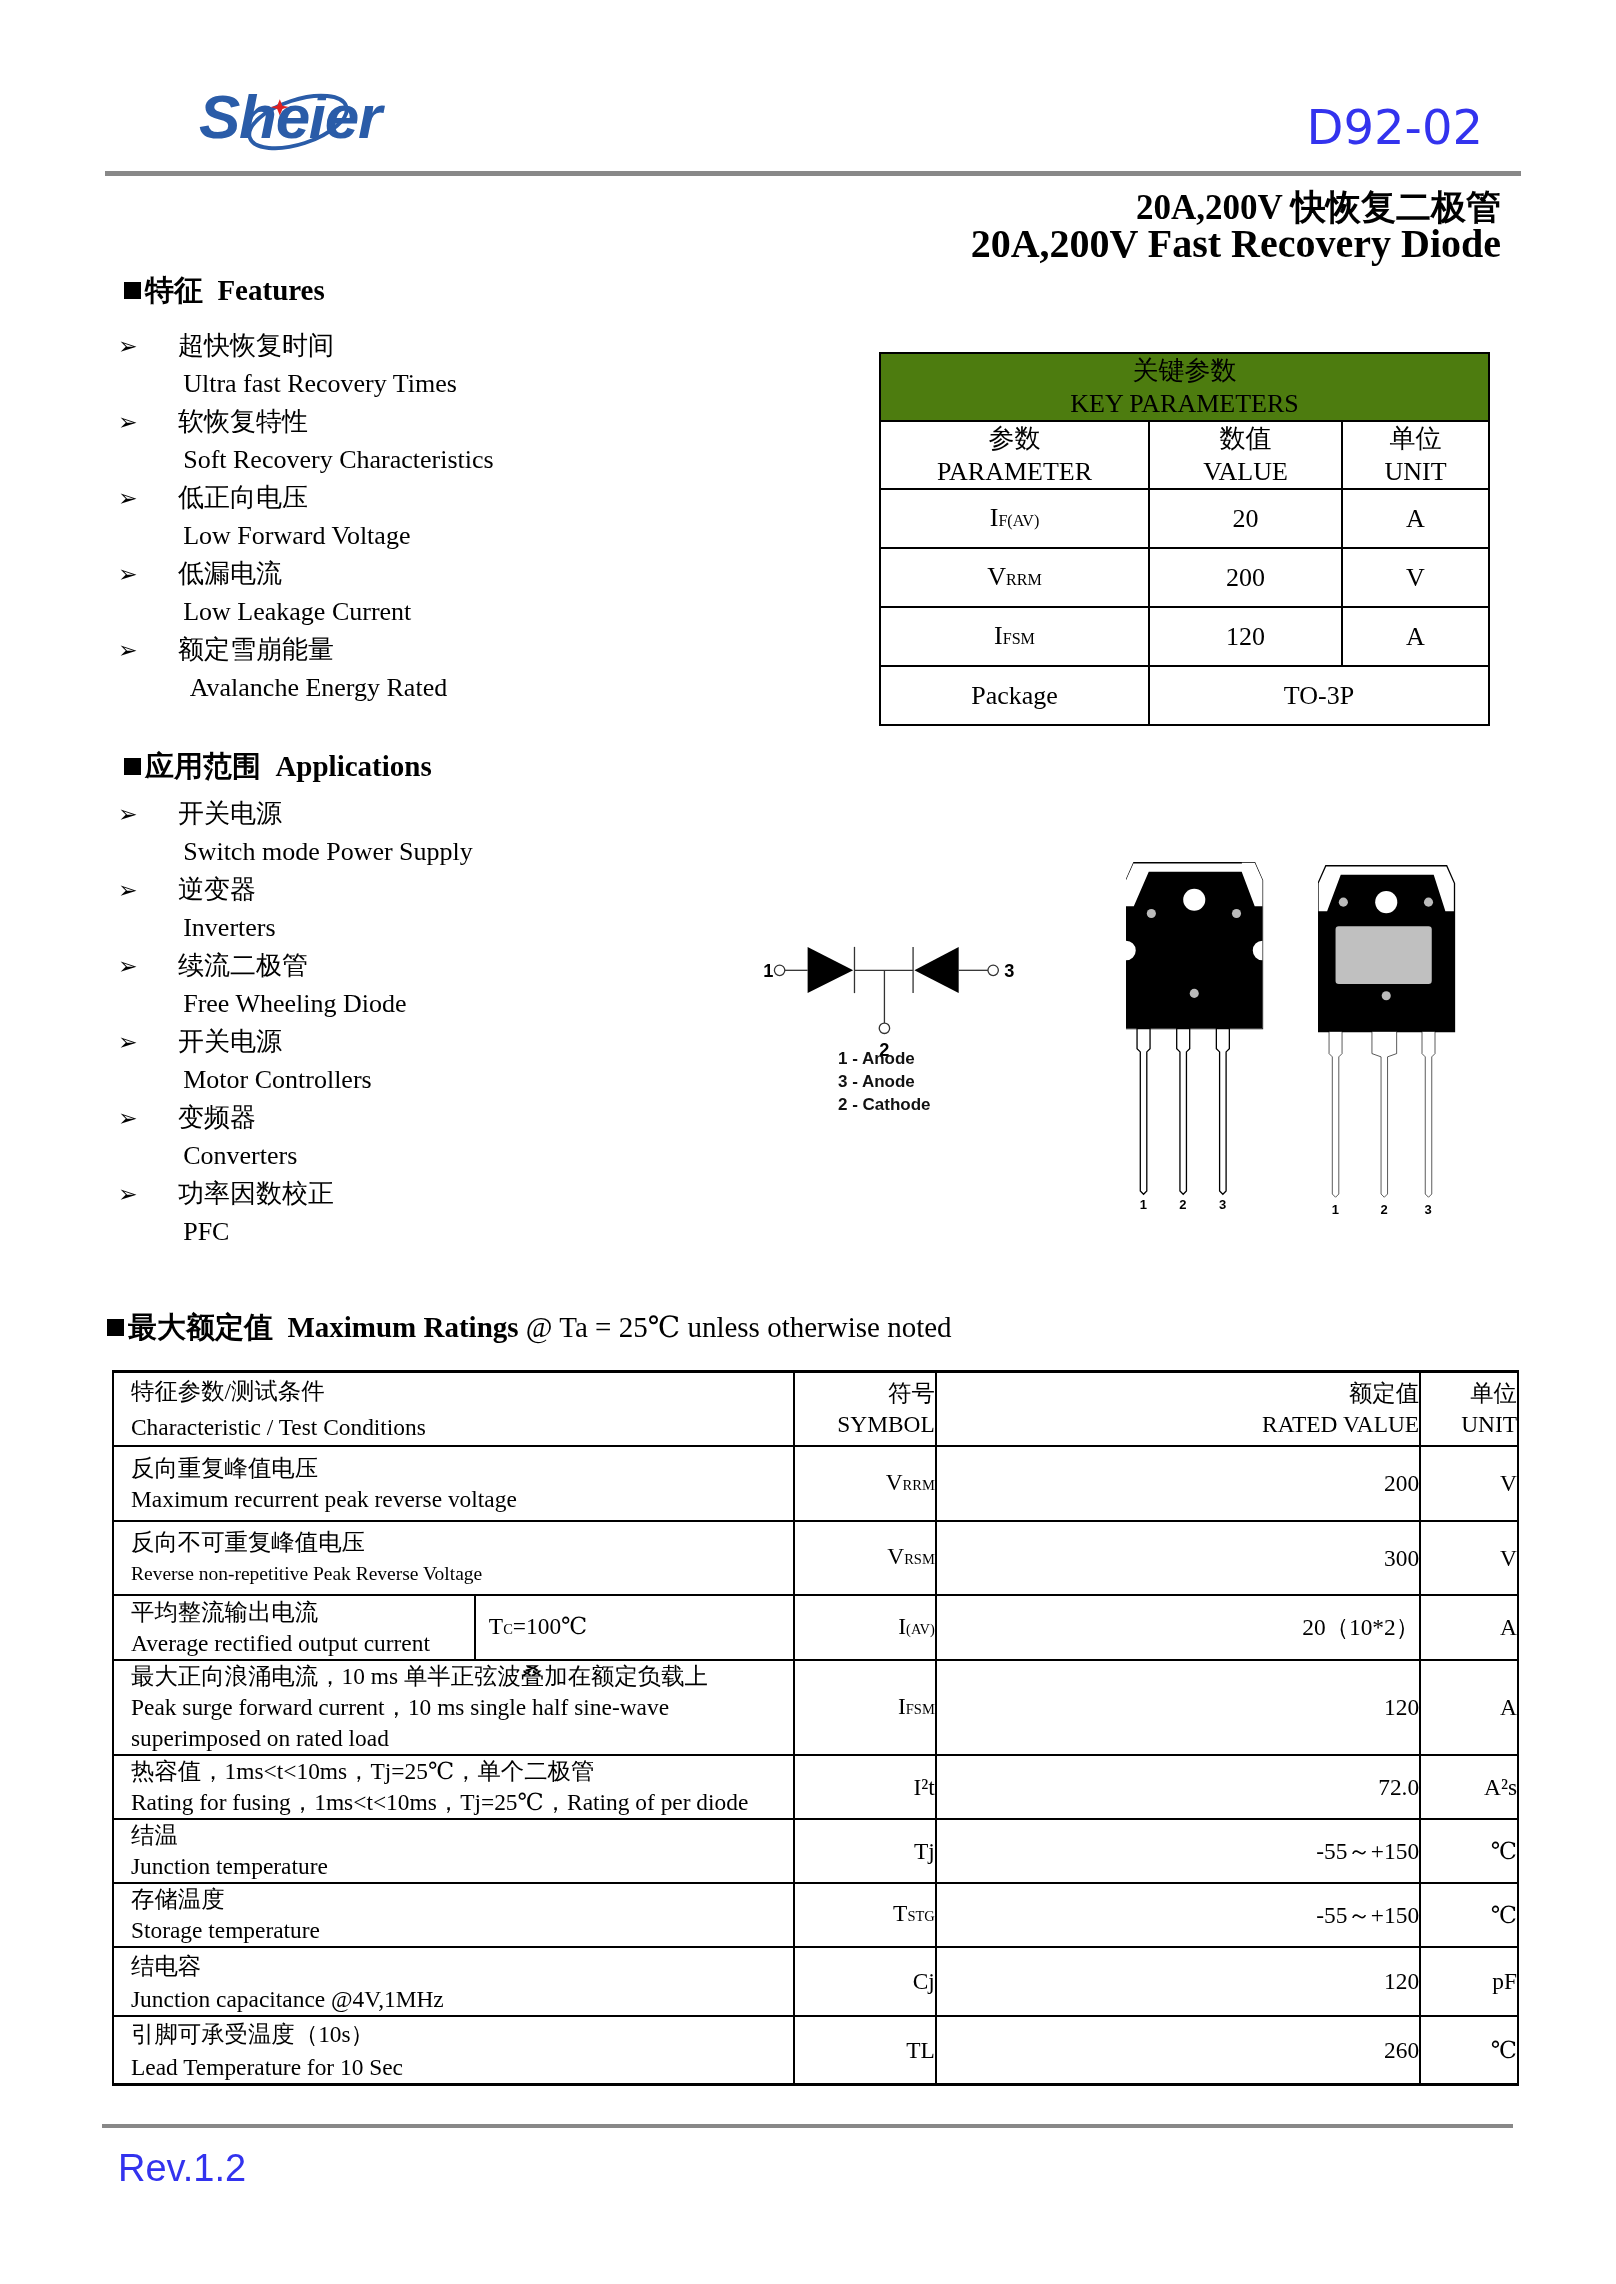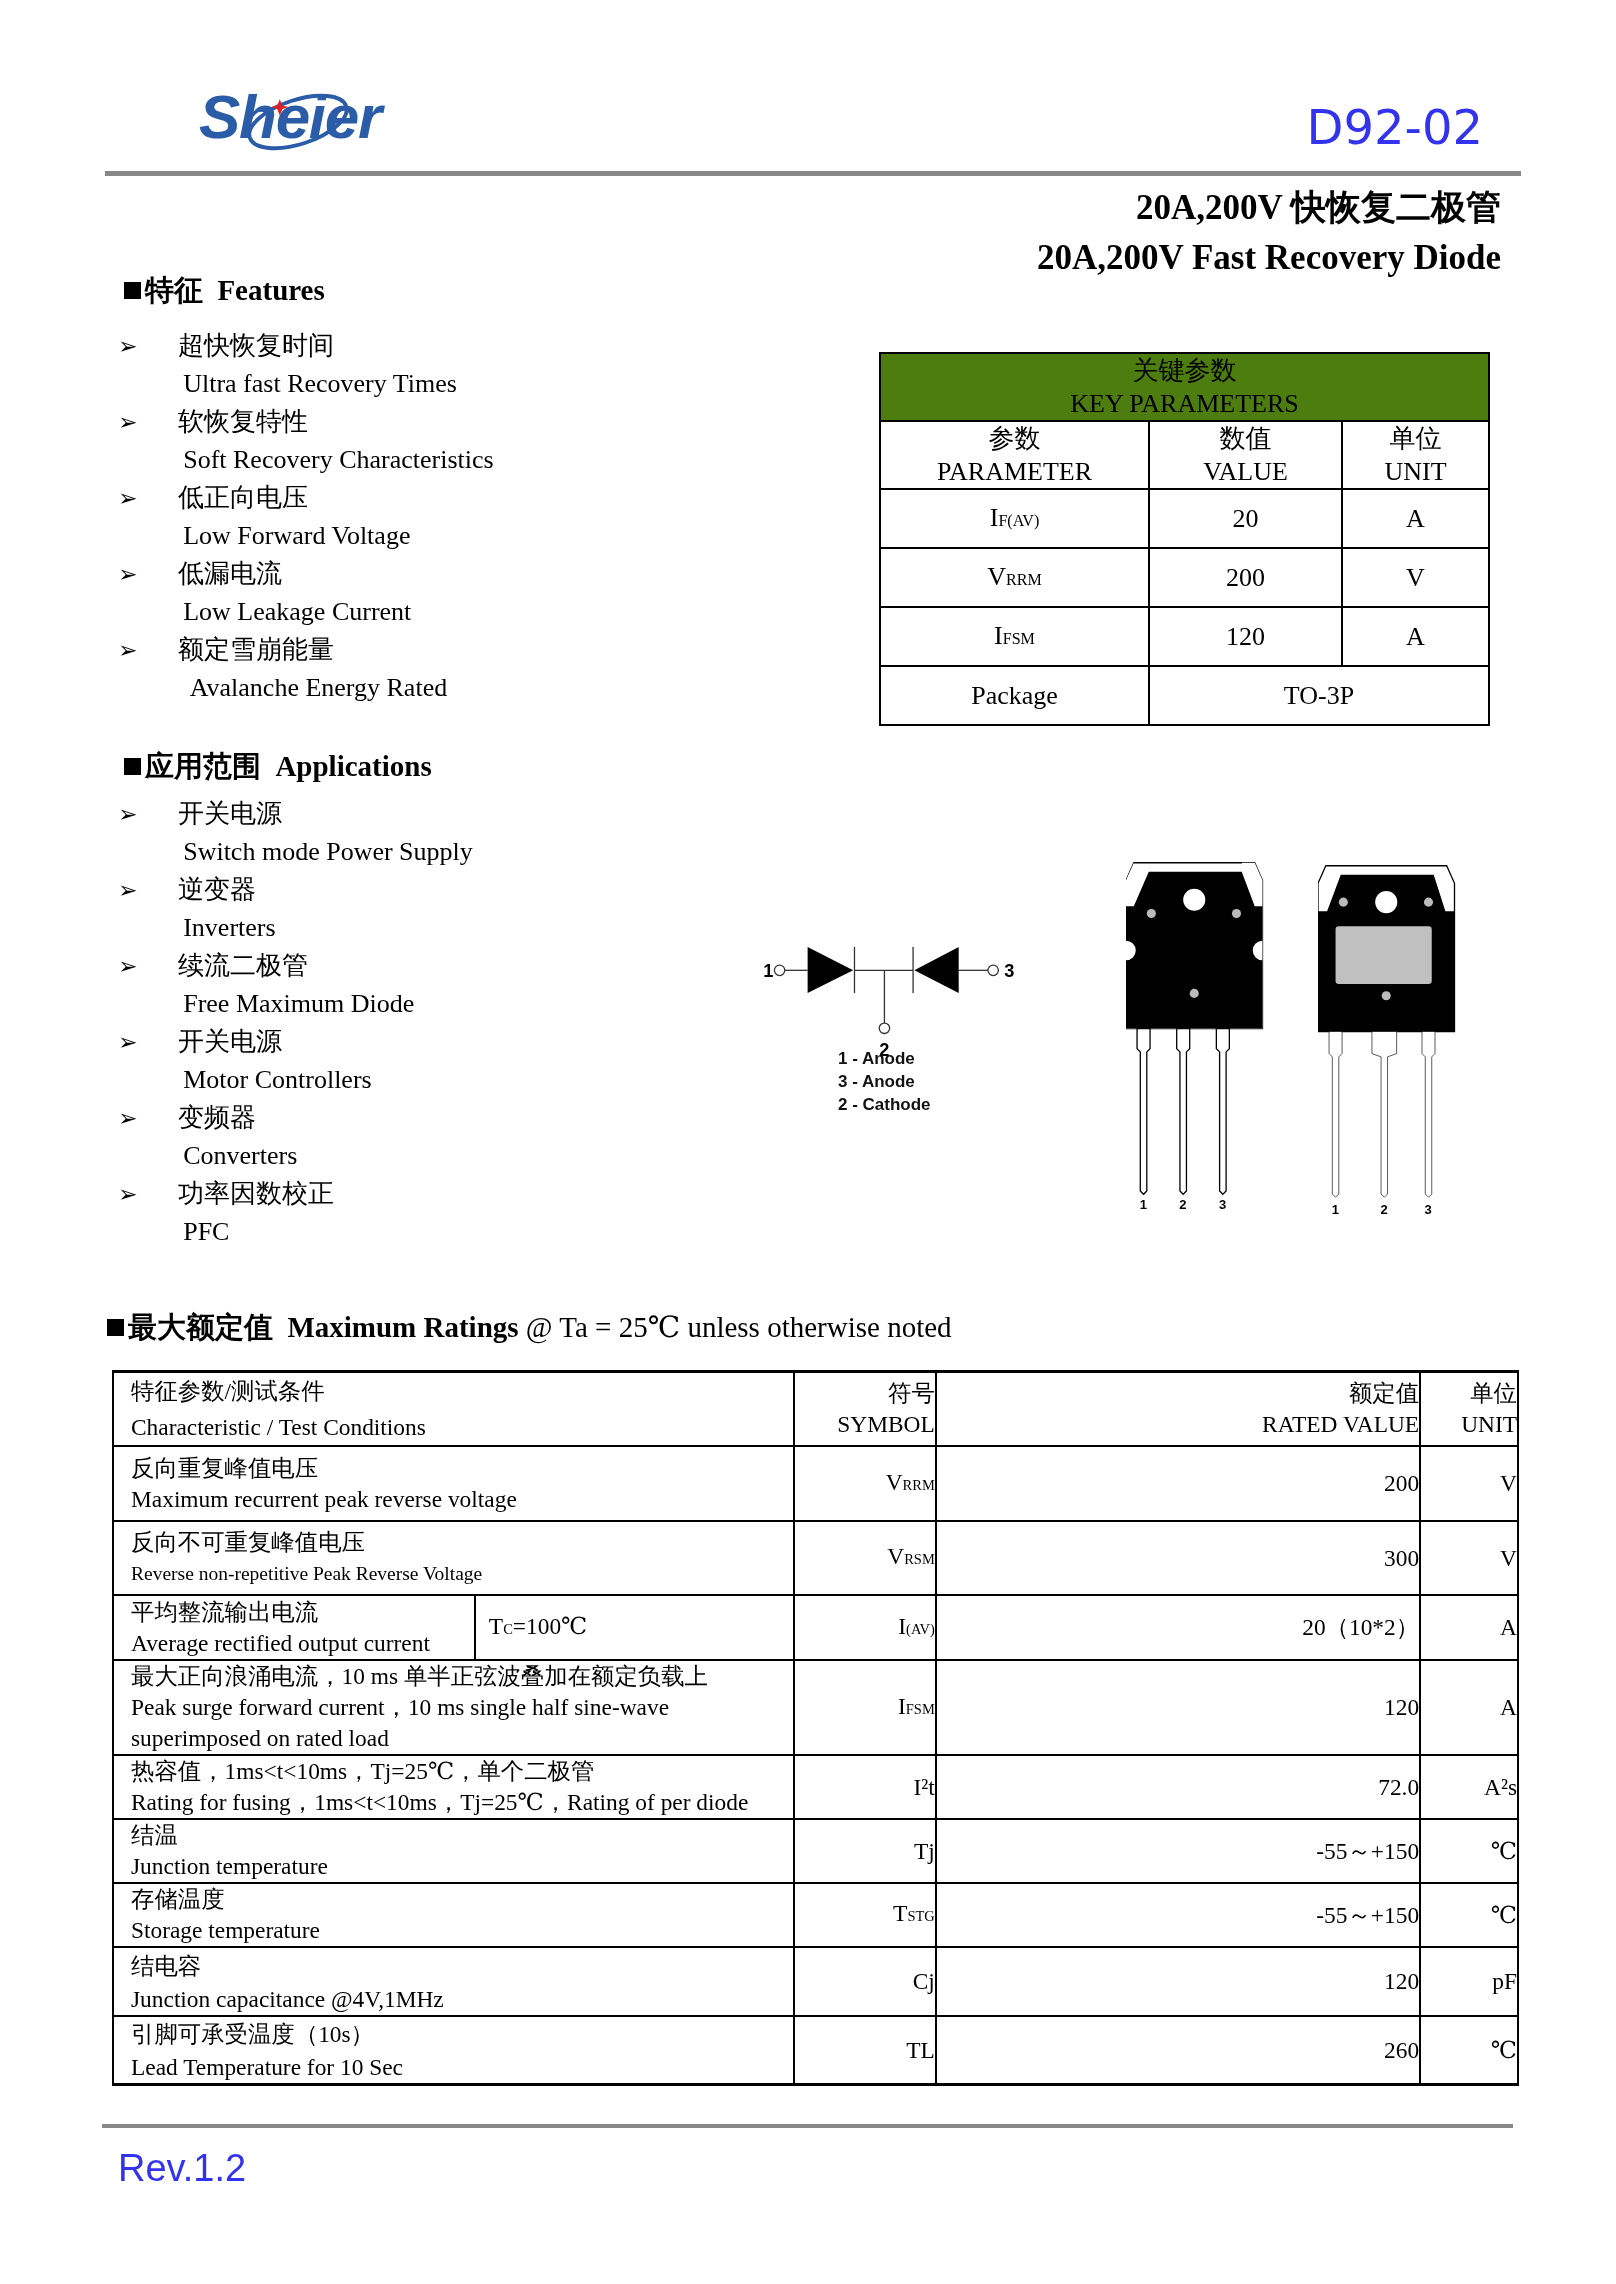--- a/index.html
+++ b/index.html
@@ -8,21 +8,21 @@
   .abs { position:absolute; }
 
   
   .logo { left:155px; top:78px; width:221px; height:78px; }
   .logo-text { position:absolute; left:0; top:0; font-family:"Liberation Sans","DejaVu Sans",sans-serif;
                font-weight:bold; font-style:italic; font-size:62px; color:#2a5ca8; letter-spacing:-1.3px; line-height:78px;margin-left:44px; }
   .part-no { right:134px; top:98px; font-family:"DejaVu Sans","Liberation Sans",sans-serif; font-size:48px; color:#3333ee; line-height:59px; }
   .rule-top { left:105px; top:171px; width:1416px; height:4.6px; background:#888; }
 
   .title-cn { right:116px; top:185px; font-size:35px; font-weight:bold; line-height:46px; }
-  .title-en { right:116px; top:235px; font-size:35px; font-weight:bold; line-height:46px;margin-left:16px; }
+  .title-en { right:116px; top:221px; font-size:40px; font-weight:bold; line-height:46px;margin-left:16px; }
 
   
   .sec-head { font-size:29px; font-weight:bold; line-height:39px; }
   .sq { display:inline-block; width:17px; height:17px; background:#000; margin-right:3.9px; vertical-align:1.3px; }
 
   
   .blist { list-style:none; margin:0; padding:0; }
   .blist li { position:relative; padding-left:60px; }
   .blist .arrow { position:absolute; left:0; font-size:23.4px; line-height:38px; }
   .blist .cn { display:block; font-size:26px; line-height:38px; padding-left:0; }
@@ -160,21 +160,21 @@
       <span class="en">Switch mode Power Supply</span>
     </li>
   <li>
       <span class="arrow">➢</span>
       <span class="cn">逆变器</span>
       <span class="en">Inverters</span>
     </li>
   <li>
       <span class="arrow">➢</span>
       <span class="cn">续流二极管</span>
-      <span class="en">Free Maximum Diode</span>
+      <span class="en">Free Wheeling Diode</span>
     </li>
   <li>
       <span class="arrow">➢</span>
       <span class="cn">开关电源</span>
       <span class="en">Motor Controllers</span>
     </li>
   <li>
       <span class="arrow">➢</span>
       <span class="cn">变频器</span>
       <span class="en">Converters</span>

